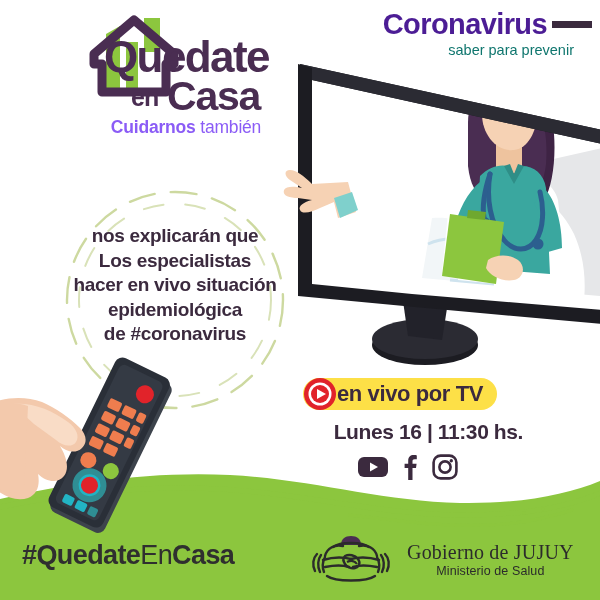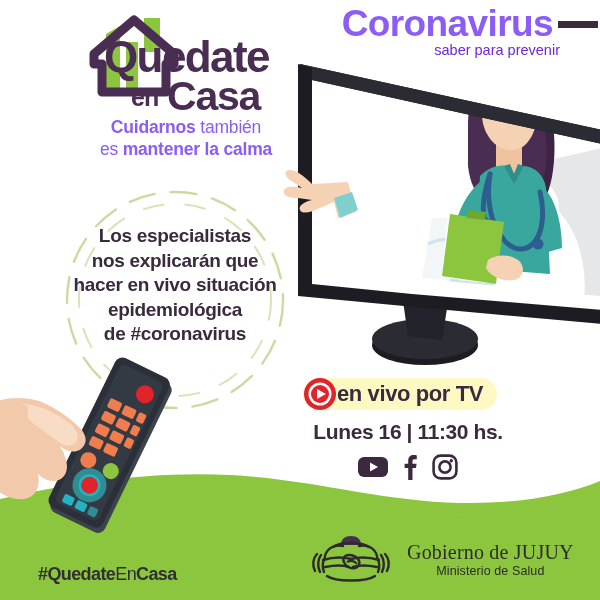--- a/index.html
+++ b/index.html
@@ -41,34 +41,34 @@
   }
   .tagline b{font-weight:bold;}
   .tagline .ln{display:block;white-space:nowrap;}
 
   
   .corona-head{
     position:absolute;right:0px;top:8px;width:260px;text-align:right;
   }
   .corona-title{
     display:block;
-    font-size:37px;font-weight:bold;color:#8b5cf6;
+    font-size:29px;font-weight:bold;color:#4c1d95;
     letter-spacing:-0.6px;line-height:32px;
     white-space:nowrap;
-    padding-right:2px;
+    padding-right:8px;
   }
   .corona-dash{
     display:inline-block;vertical-align:middle;
     width:40px;height:7px;background:#3b2a3e;
     margin-left:5px;margin-bottom:4px;
   }
   .corona-sub{
     display:block;
-    font-size:14.5px;color:#6d28d9;
-    line-height:18px;margin-top:1px;padding-right:40px;
+    font-size:14.5px;color:#0f766e;
+    line-height:18px;margin-top:1px;padding-right:26px;
     white-space:nowrap;
   }
 
   
   .dash-circle{position:absolute;left:60px;top:185px;width:230px;height:230px;}
   .dash-circle svg{display:block;}
 
   
   .message{
     position:absolute;left:55px;top:224px;width:240px;
@@ -84,50 +84,49 @@
   .tv-wrap{position:absolute;left:282px;top:48px;width:320px;height:330px;}
   .tv-wrap svg{display:block;}
 
   
   .live-row{
     position:absolute;left:303px;top:376px;width:210px;height:36px;
     display:flex;align-items:center;
   }
   .live-pill{
     display:flex;align-items:center;
-    background:#fef9c3;border-radius:18px;
+    background:#fde047;border-radius:18px;
     height:32px;padding:0 14px 0 34px;
   }
   .play-badge{
     position:absolute;left:0;top:1px;width:34px;height:34px;
   }
   .play-badge svg{display:block;}
   .live-text{
     font-size:22px;font-weight:bold;color:#3b2a3e;
     letter-spacing:-0.4px;white-space:nowrap;
   }
 
   .schedule{
-    position:absolute;left:293px;top:420px;width:230px;text-align:center;
+    position:absolute;left:293px;top:420px;width:230px;text-align:right;
     font-size:21px;font-weight:bold;color:#3b2a3e;
     letter-spacing:-0.4px;white-space:nowrap;
   }
 
   .socials{
     position:absolute;left:293px;top:452px;width:230px;height:34px;
     display:flex;align-items:center;justify-content:center;gap:14px;
   }
   .socials .ic{display:block;}
 
   
   .hashtag{
-    position:absolute;left:22px;top:564px;
-    font-size:18px;color:#2f2f2f;letter-spacing:-0.6px;
+    position:absolute;left:22px;top:540px;
+    font-size:27px;color:#2f2f2f;letter-spacing:-0.6px;
     white-space:nowrap;
-    margin-left:16px;
   }
   .hashtag b{font-weight:bold;}
   .hashtag span.reg{font-weight:normal;}
 
   .gov{
     position:absolute;left:305px;top:532px;width:260px;height:56px;
     display:flex;align-items:center;gap:10px;
   }
   .gov-emblem{width:92px;height:52px;flex:0 0 auto;}
   .gov-emblem svg{display:block;}
@@ -173,23 +172,20 @@
         <text x="0" y="44" font-family="Liberation Sans, sans-serif" font-size="44" font-weight="bold" fill="#4a2d52" letter-spacing="-1.6">Quedate</text>
         <text x="27" y="78" font-family="Liberation Sans, sans-serif" font-size="25" font-weight="bold" fill="#4a2d52" letter-spacing="-0.8">en</text>
         <text x="63" y="82" font-family="Liberation Sans, sans-serif" font-size="41" font-weight="bold" fill="#4a2d52" letter-spacing="-1.2">Casa</text>
       </svg>
     </div>
 
     <div class="tagline">
       <span class="ln">
         <b>Cuidarnos</b><span> también</span>
       </span>
-      <span class="ln">
-        <span>es </span><b>mantener la calma</b>
-      </span>
     </div>
   </div>
 
   <div class="corona-head">
     <span class="corona-title"><span>Coronavirus</span><span class="corona-dash"></span></span>
     <span class="corona-sub">saber para prevenir</span>
   </div>
 
   <div class="tv-wrap">
     <svg width="320" height="330" viewBox="0 0 320 330">
@@ -267,22 +263,22 @@
   </div>
 
   <div class="dash-circle">
     <svg width="230" height="230" viewBox="0 0 230 230">
       <circle cx="115" cy="115" r="108" fill="none" stroke="#cdd9a0" stroke-width="2.4" stroke-dasharray="26 16" stroke-linecap="round"></circle>
       <circle cx="115" cy="115" r="96" fill="none" stroke="#d9e2b8" stroke-width="2" stroke-dasharray="20 22" stroke-linecap="round"></circle>
     </svg>
   </div>
 
   <div class="message">
+    <span class="ln">nos explicarán que</span>
     <span class="ln">Los especialistas</span>
-    <span class="ln">nos explicarán que</span>
     <span class="ln">hacer en vivo situación</span>
     <span class="ln">epidemiológica</span>
     <span class="ln">de #coronavirus</span>
   </div>
 
   <div style="position:absolute;left:-6px;top:352px;width:210px;height:200px;">
     <svg width="210" height="200" viewBox="0 0 210 200">
 
       <g transform="rotate(26 105 100)">
         <rect x="84" y="8" width="60" height="166" rx="8" fill="#3d434c"></rect>

